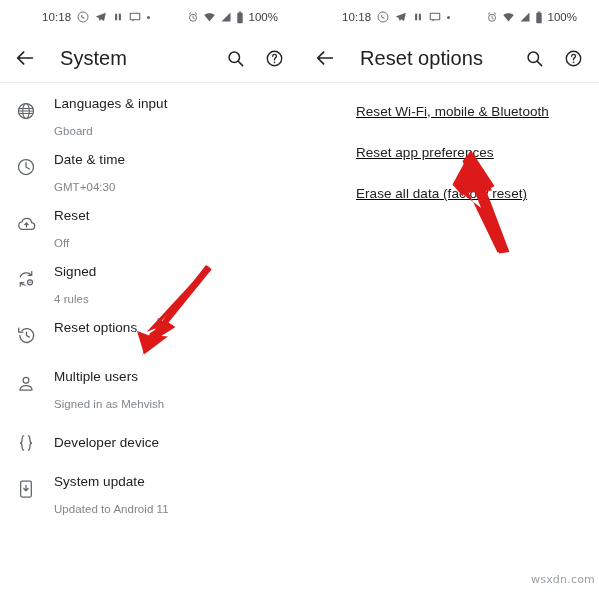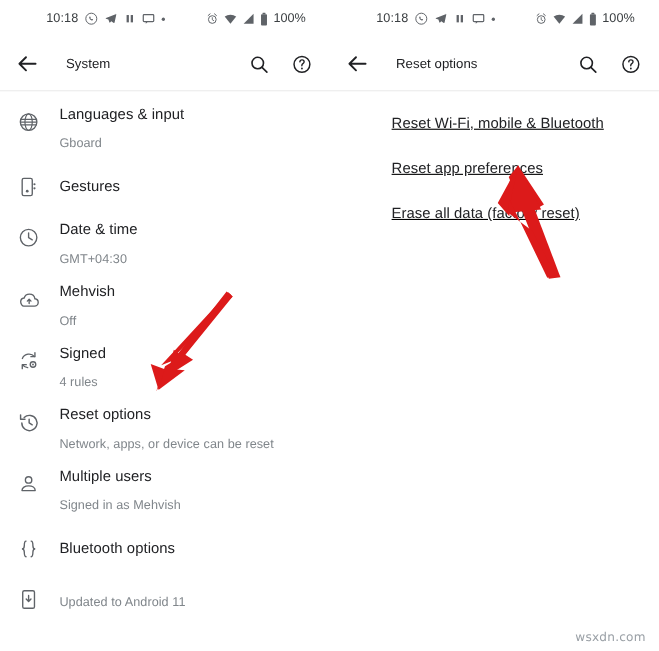--- a/index.html
+++ b/index.html
@@ -77,21 +77,21 @@
     position: relative;
     padding: 0 14px 0 12px;
     box-sizing: border-box;
   }
   .appbar .back {
     width: 26px; height: 26px;
     display: flex; align-items: center; justify-content: center;
     flex: 0 0 auto;
   }
   .appbar .title {
-    font-size: 12px;
+    font-size: 20px;
     color: #202124;
     margin-left: 22px;
     letter-spacing: 0.05px;
     white-space: nowrap;
   }
   .appbar .actions {
     margin-left: auto;
     display: flex;
     align-items: center;
     gap: 15px;
@@ -168,21 +168,21 @@
   .overlay {
     position: absolute;
     left: 0; top: 0;
     width: 599px; height: 592px;
     pointer-events: none;
   }
 
   
   .watermark {
     position: absolute;
-    right: 12px;
+    right: 4px;
     bottom: 6px;
     font-size: 11px;
     color: #9aa0a6;
     font-family: "DejaVu Sans", sans-serif;
     letter-spacing: 0.2px;
   }
 </style>
 </head>
 <body>
 
@@ -272,33 +272,20 @@
             <ellipse cx="12" cy="12" rx="4" ry="9" fill="none" stroke="#5f6368" stroke-width="1.3"></ellipse>
             <path d="M3.3 9h17.4M3.3 15h17.4M3 12h18" stroke="#5f6368" stroke-width="1.3"></path>
           </svg>
         </div>
         <div class="txt">
           <span class="t1">Languages &amp; input</span>
           <span class="t2">Gboard</span>
         </div>
       </div>
 
-      <div class="row single">
-        <div class="ico">
-          <svg width="20" height="20" viewBox="0 0 24 24">
-            <rect x="5" y="2.6" width="11" height="18.8" rx="1.8" fill="none" stroke="#5f6368" stroke-width="1.5"></rect>
-            <circle cx="10.5" cy="16.5" r="1.5" fill="#5f6368"></circle>
-            <circle cx="18.4" cy="9" r="1.2" fill="#5f6368"></circle>
-            <circle cx="18.4" cy="13.4" r="1.2" fill="#5f6368"></circle>
-          </svg>
-        </div>
-        <div class="txt">
-          <span class="t1">Gestures</span>
-        </div>
-      </div>
 
       <div class="row">
         <div class="ico">
           <svg width="20" height="20" viewBox="0 0 24 24">
             <circle cx="12" cy="12" r="9" fill="none" stroke="#5f6368" stroke-width="1.5"></circle>
             <path d="M12 6.8V12l4 2.4" fill="none" stroke="#5f6368" stroke-width="1.5" stroke-linecap="round"></path>
           </svg>
         </div>
         <div class="txt">
           <span class="t1">Date &amp; time</span>
@@ -307,21 +294,21 @@
       </div>
 
       <div class="row">
         <div class="ico">
           <svg width="21" height="21" viewBox="0 0 24 24">
             <path d="M6.4 18.6h11.1c2.2 0 3.9-1.7 3.9-3.8 0-2-1.5-3.6-3.4-3.8-.4-2.8-2.8-4.9-5.7-4.9-2.6 0-4.8 1.7-5.5 4.1-2.1.2-3.6 1.9-3.6 4 0 2.4 1.8 4.4 3.2 4.4z" fill="none" stroke="#5f6368" stroke-width="1.4"></path>
             <path d="M12 16v-4.2M10.1 13.4 12 11.4l1.9 2" fill="none" stroke="#5f6368" stroke-width="1.4" stroke-linecap="round" stroke-linejoin="round"></path>
           </svg>
         </div>
         <div class="txt">
-          <span class="t1">Mehvish</span>
+          <span class="t1">Reset</span>
           <span class="t2">Off</span>
         </div>
       </div>
 
       <div class="row">
         <div class="ico">
           <svg width="20" height="20" viewBox="0 0 24 24">
             <path d="M18.5 7.4A8 8 0 0 0 5.2 9.4" fill="none" stroke="#5f6368" stroke-width="1.5" stroke-linecap="round"></path>
             <path d="M18.9 3.1v4.4h-4.4" fill="none" stroke="#5f6368" stroke-width="1.5" stroke-linecap="round" stroke-linejoin="round"></path>
             <path d="M5.5 16.4A8 8 0 0 0 11 19.5" fill="none" stroke="#5f6368" stroke-width="1.5" stroke-linecap="round"></path>
@@ -339,21 +326,20 @@
       <div class="row">
         <div class="ico">
           <svg width="21" height="21" viewBox="0 0 24 24">
             <path d="M4.4 12a7.9 7.9 0 1 0 2.4-5.6" fill="none" stroke="#5f6368" stroke-width="1.5" stroke-linecap="round"></path>
             <path d="M3.1 3.6v4.6h4.6" fill="none" stroke="#5f6368" stroke-width="1.5" stroke-linecap="round" stroke-linejoin="round"></path>
             <path d="M12 8.2V12l3.2 1.9" fill="none" stroke="#5f6368" stroke-width="1.5" stroke-linecap="round"></path>
           </svg>
         </div>
         <div class="txt">
           <span class="t1">Reset options</span>
-          <span class="t2">Network, apps, or device can be reset</span>
         </div>
       </div>
 
       <div class="row">
         <div class="ico">
           <svg width="20" height="20" viewBox="0 0 24 24">
             <circle cx="12" cy="7.6" r="3.5" fill="none" stroke="#5f6368" stroke-width="1.5"></circle>
             <path d="M4.8 19.2c0-3.3 3.2-5.2 7.2-5.2s7.2 1.9 7.2 5.2z" fill="none" stroke="#5f6368" stroke-width="1.5" stroke-linejoin="round"></path>
           </svg>
         </div>
@@ -364,32 +350,33 @@
       </div>
 
       <div class="row single">
         <div class="ico">
           <svg width="20" height="20" viewBox="0 0 24 24">
             <path d="M9.2 3.5C7.3 3.5 7.3 7 7.3 8.5c0 2-1.2 3.5-2.6 3.5 1.4 0 2.6 1.5 2.6 3.5 0 1.5 0 5 1.9 5" fill="none" stroke="#5f6368" stroke-width="1.5" stroke-linecap="round"></path>
             <path d="M14.8 3.5c1.9 0 1.9 3.5 1.9 5 0 2 1.2 3.5 2.6 3.5-1.4 0-2.6 1.5-2.6 3.5 0 1.5 0 5-1.9 5" fill="none" stroke="#5f6368" stroke-width="1.5" stroke-linecap="round"></path>
           </svg>
         </div>
         <div class="txt">
-          <span class="t1">Bluetooth options</span>
+          <span class="t1">Developer device</span>
         </div>
       </div>
 
       <div class="row">
         <div class="ico">
           <svg width="20" height="20" viewBox="0 0 24 24">
             <rect x="5.6" y="2.4" width="12.8" height="19.2" rx="1.8" fill="none" stroke="#5f6368" stroke-width="1.5"></rect>
             <path d="M12 7.6v6.4M9.4 11.4 12 14.1l2.6-2.7" fill="none" stroke="#5f6368" stroke-width="1.5" stroke-linecap="round" stroke-linejoin="round"></path>
           </svg>
         </div>
         <div class="txt">
+          <span class="t1">System update</span>
           <span class="t2">Updated to Android 11</span>
         </div>
       </div>
 
     </div>
   </div>
 
   <div class="phone right">
 
     <div class="statusbar">

